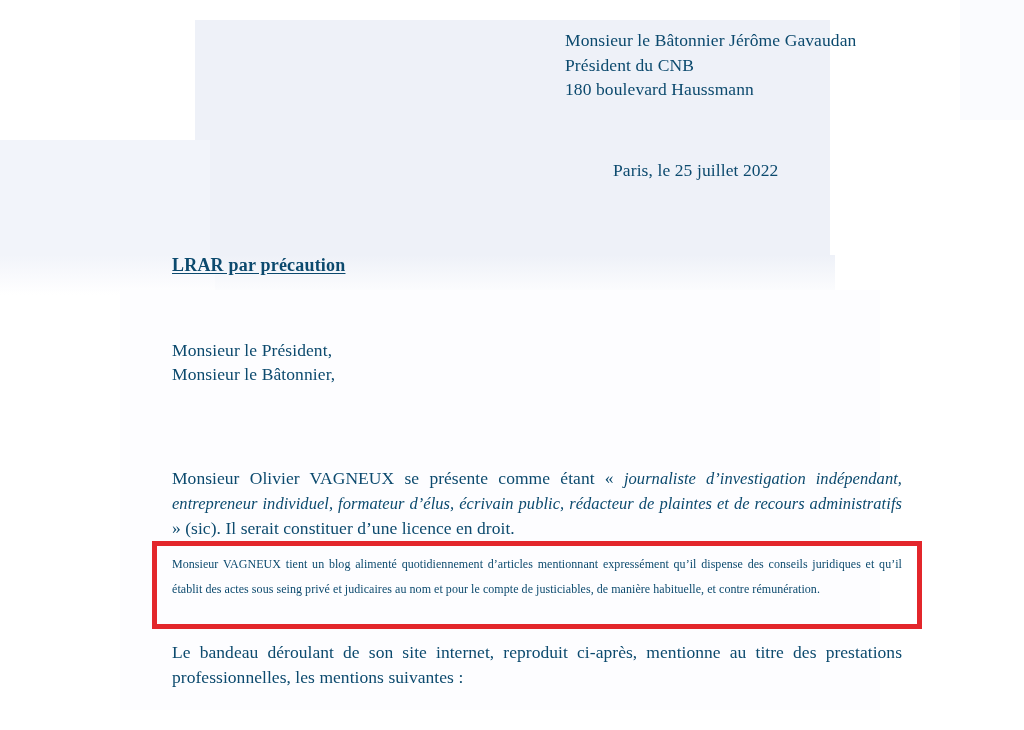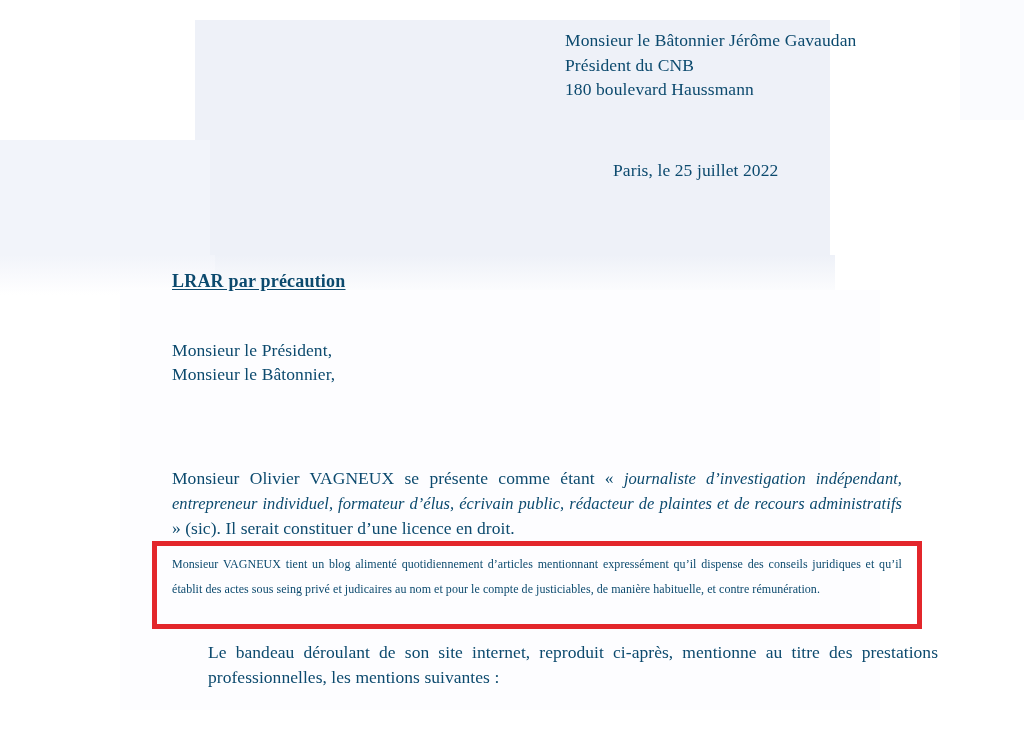--- a/index.html
+++ b/index.html
@@ -60,21 +60,21 @@
     top: 160px;
     font-size: 17.5px;
     letter-spacing: 0.1px;
     white-space: nowrap;
     margin-left: 48px;
   }
 
   .subject {
     position: absolute;
     left: 172px;
-    top: 271px;
+    top: 255px;
     font-size: 18px;
     font-weight: bold;
     text-decoration: underline;
     text-underline-offset: 2px;
     letter-spacing: 0.2px;
     white-space: nowrap;
   }
 
   .salutation {
     position: absolute;
@@ -90,21 +90,21 @@
     position: absolute;
     left: 172px;
     width: 730px;
     font-size: 17.5px;
     line-height: 25px;
     text-align: justify;
     letter-spacing: 0.05px;
   }
   .para-1 { top: 401px; }
   .para-2 { top: 466px; }
-  .para-4 { top: 640px; margin-left: 36px; }
+  .para-4 { top: 640px; }
 
   .para em {
     font-size: 16.5px;
   }
 
   
   .redbox {
     position: absolute;
     left: 152px;
     top: 541px;

